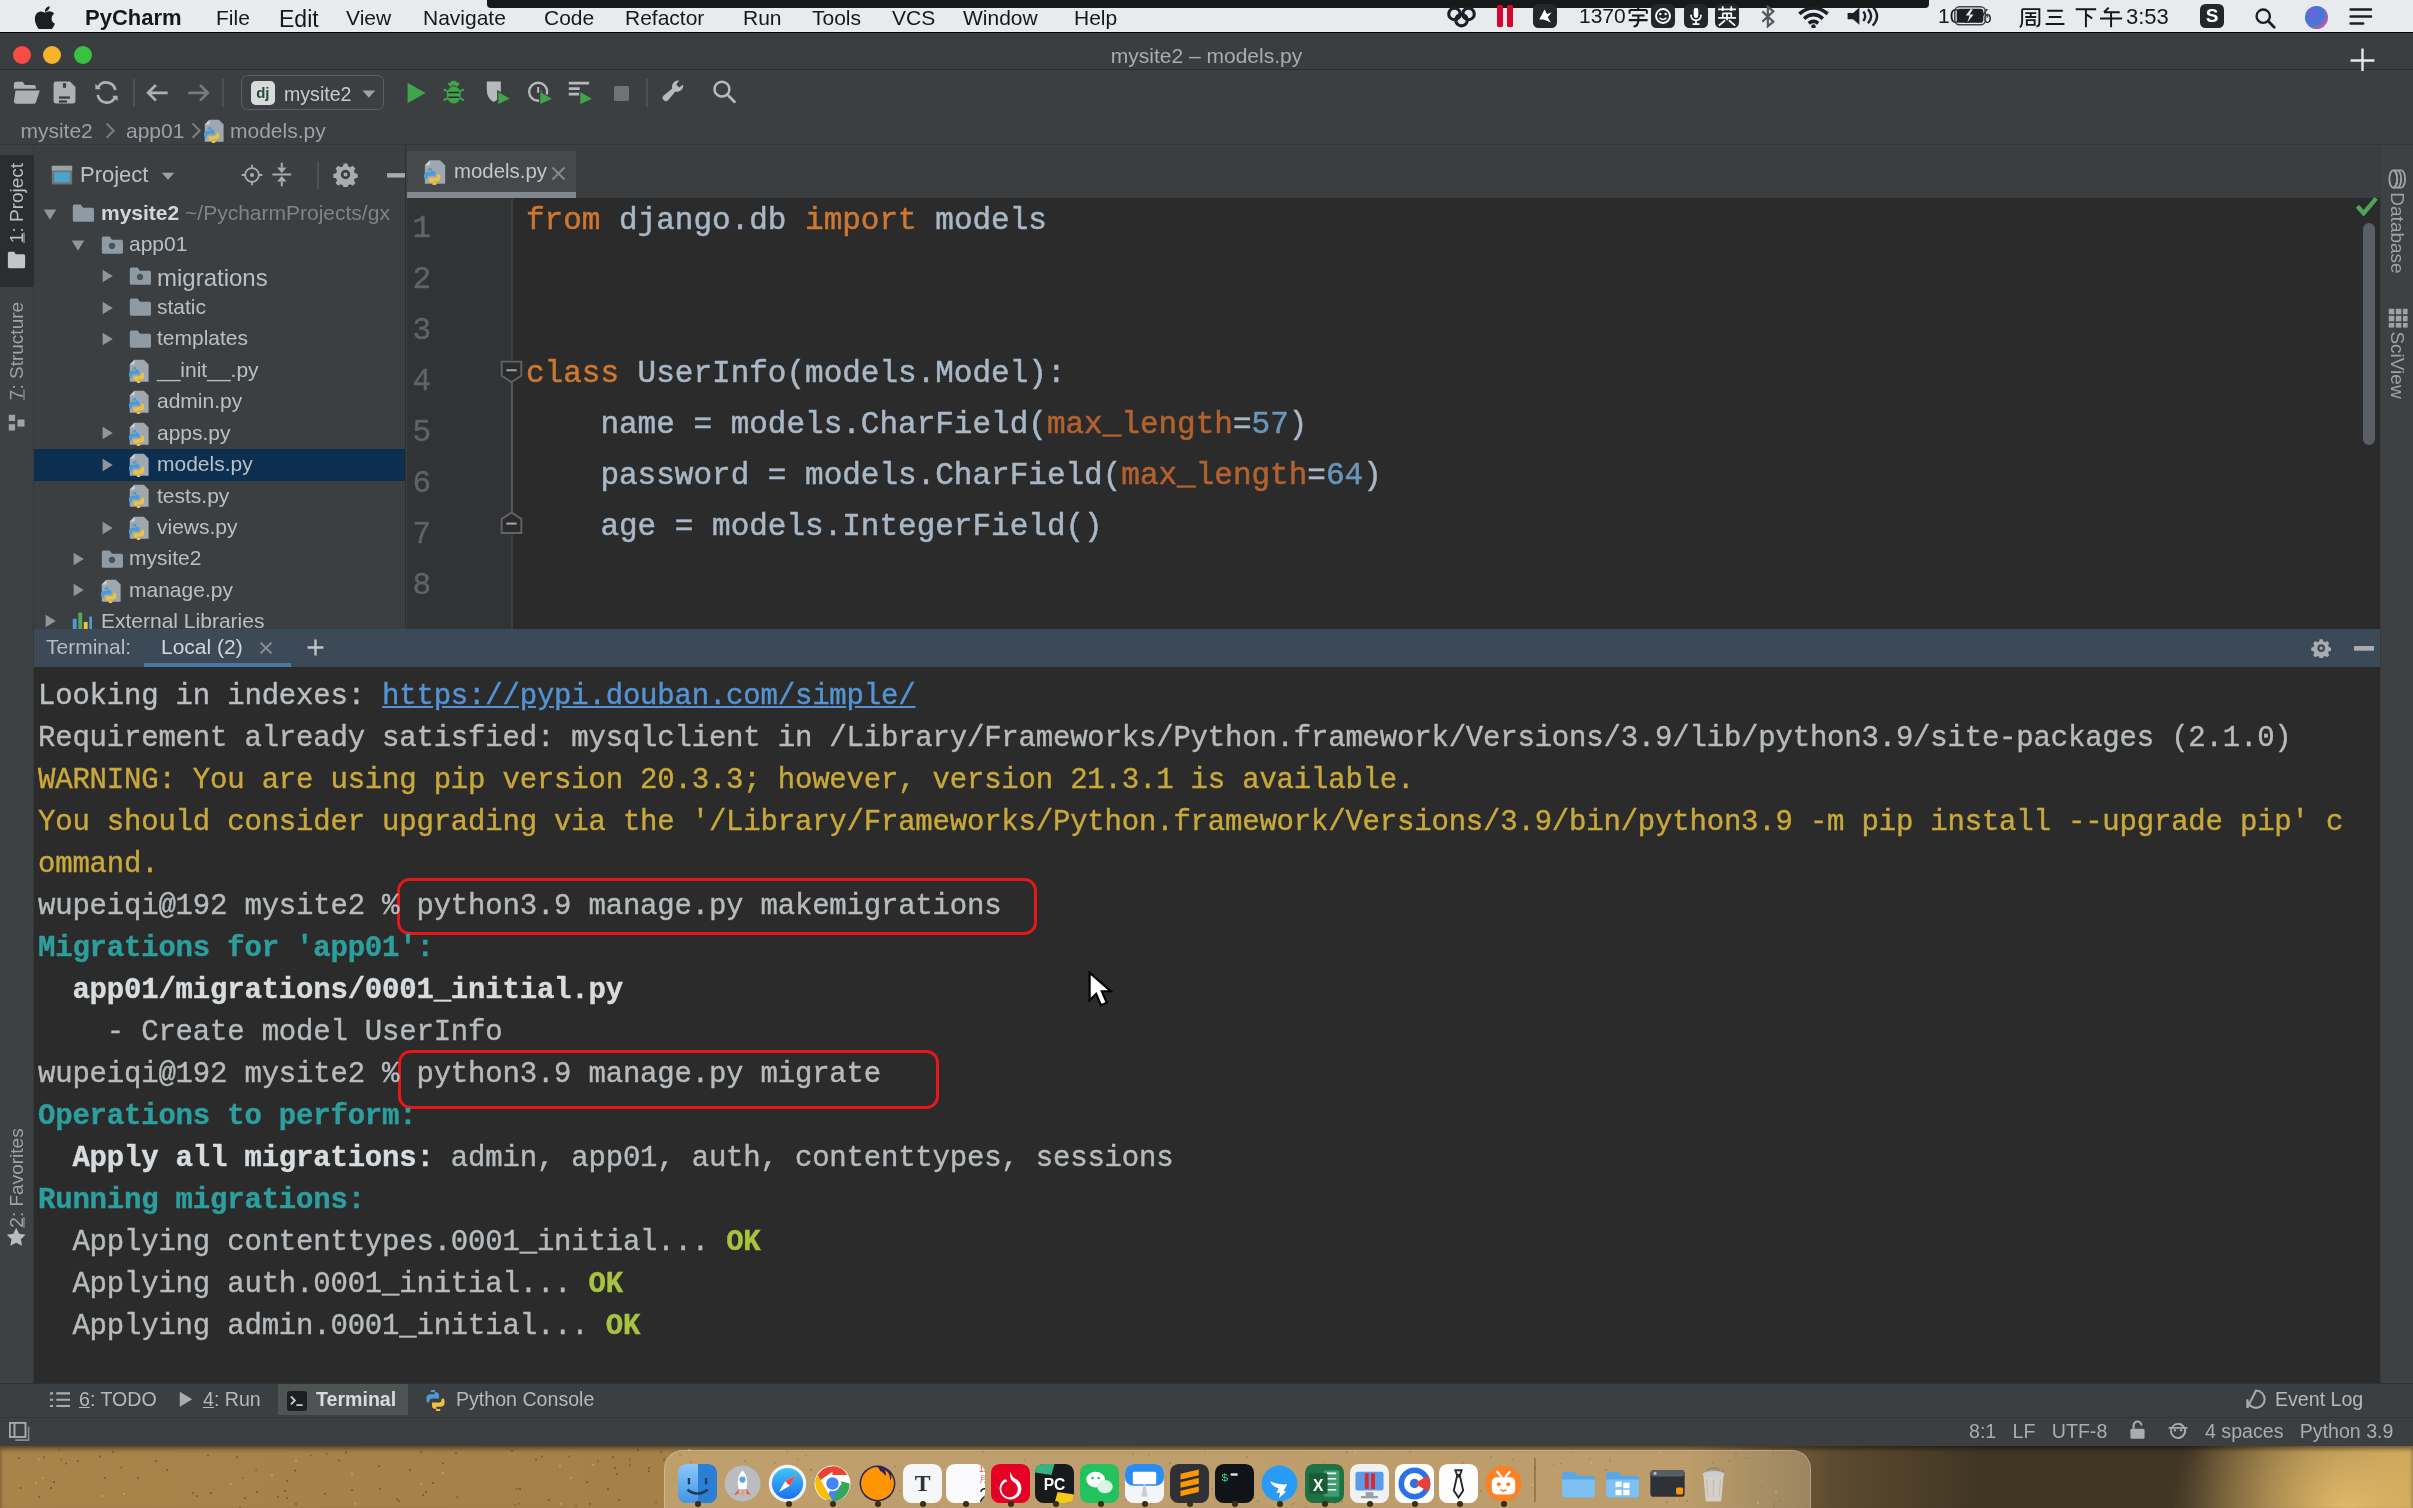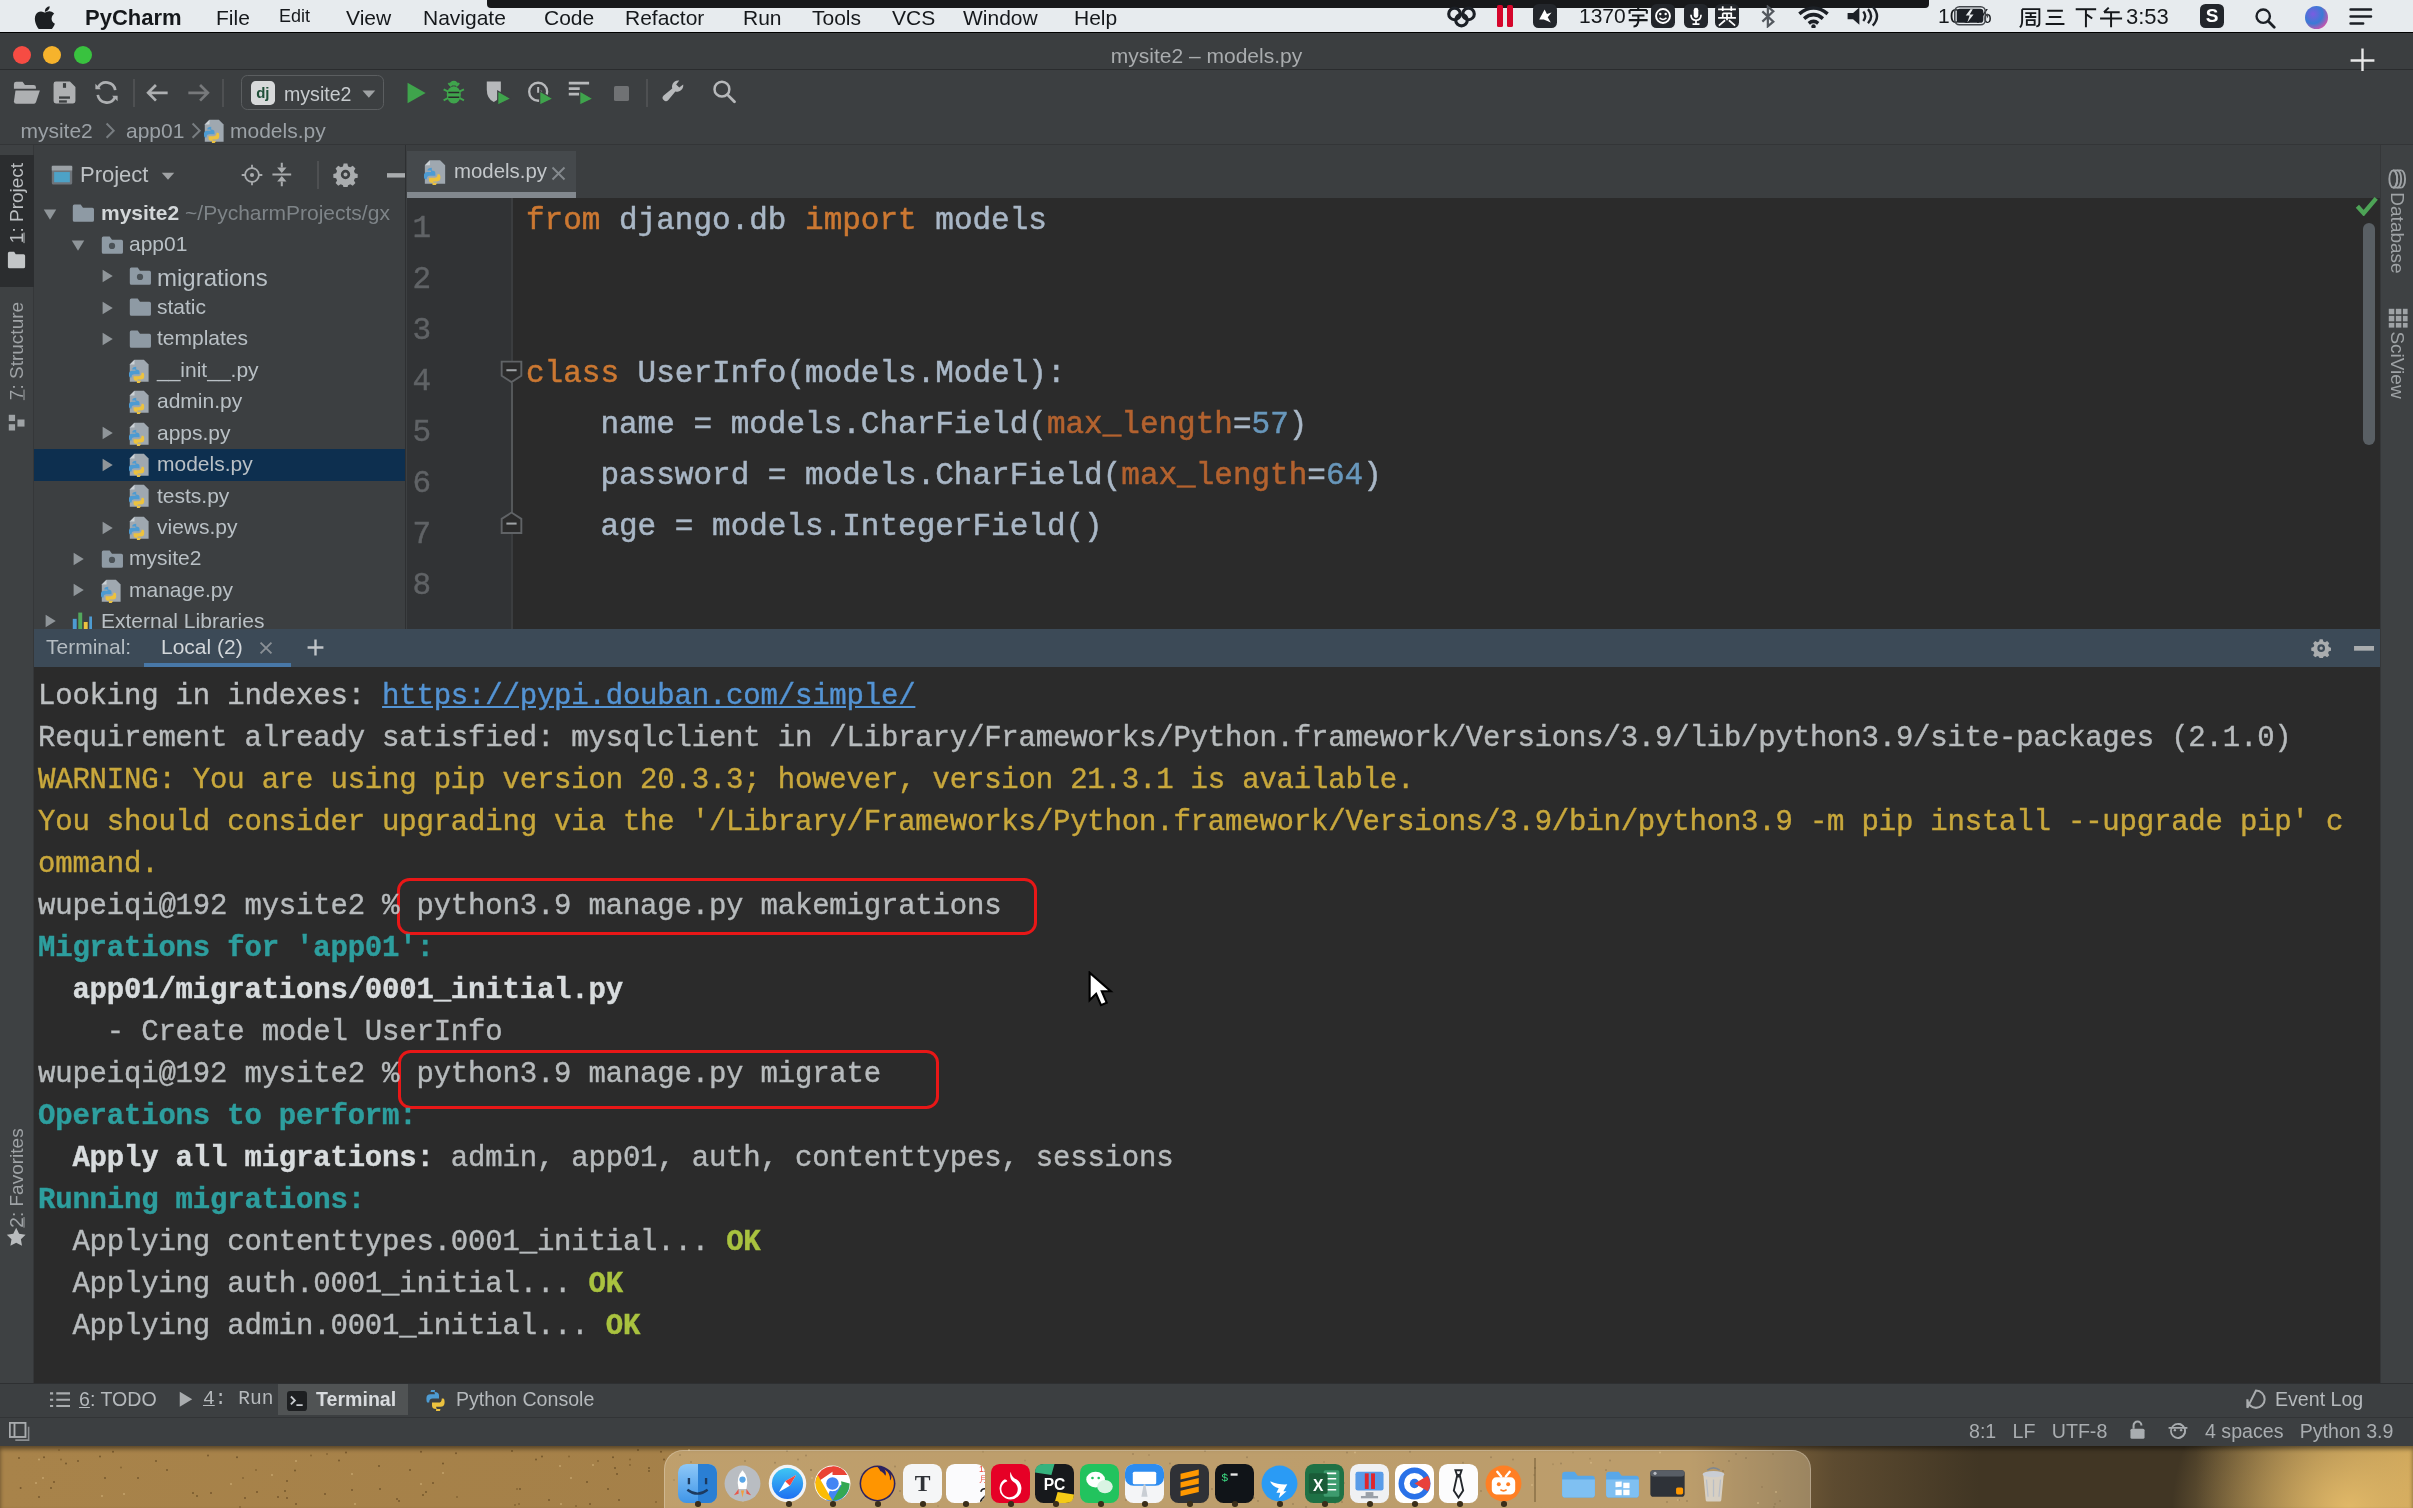--- a/index.html
+++ b/index.html
@@ -14,21 +14,21 @@
 
 <div class="abs" style="left:0;top:0;width:2413px;height:32px;background:#e7ebee;"></div>
 <div class="abs" style="left:487px;top:0;width:1442px;height:7.9px;background:#17181a;border-radius:0 0 3.9px 3.9px;"></div>
 
 <svg class="abs" style="left:34px;top:5.5px" width="21" height="23.6" viewBox="0 0 27 30">
   <path fill="#1c1f22" d="M18.5 4.8c1.1-1.4 1.9-3.3 1.6-4.8-1.6.1-3.4 1.1-4.5 2.4-1 1.2-1.9 3.1-1.6 4.7 1.7.2 3.4-.9 4.5-2.3z"></path>
   <path fill="#1c1f22" d="M22.6 15.9c0-4 3.3-5.9 3.4-6-1.9-2.7-4.8-3.1-5.8-3.2-2.4-.2-4.8 1.5-6 1.5-1.2 0-3.2-1.4-5.2-1.4-2.7 0-5.2 1.6-6.6 4-2.8 4.9-.7 12.2 2 16.2 1.3 2 2.9 4.2 5 4.1 2-.1 2.8-1.3 5.2-1.3s3.1 1.3 5.2 1.2c2.2 0 3.5-2 4.8-3.9 1.5-2.3 2.2-4.5 2.2-4.6-.1-.1-4.2-1.6-4.2-6.6z"></path>
 </svg>
 <div class="abs" style="left:85px;top:4.7px;font-size:22px;font-weight:bold;color:#15181b;">PyCharm</div>
 <div class="abs" style="left:216px;top:5.5px;font-size:21px;color:#15181b;">File</div>
-<div class="abs" style="left:279px;top:5.5px;font-size:18px;color:#15181b;text-align:center;">Edit</div>
+<div class="abs" style="left:279px;top:5.5px;font-size:23px;color:#15181b;text-align:center;">Edit</div>
 <div class="abs" style="left:346px;top:5.5px;font-size:21px;color:#15181b;">View</div>
 <div class="abs" style="left:423px;top:5.5px;font-size:21px;color:#15181b;">Navigate</div>
 <div class="abs" style="left:544px;top:5.5px;font-size:21px;color:#15181b;">Code</div>
 <div class="abs" style="left:625px;top:5.5px;font-size:21px;color:#15181b;">Refactor</div>
 <div class="abs" style="left:743px;top:5.5px;font-size:21px;color:#15181b;">Run</div>
 <div class="abs" style="left:812px;top:5.5px;font-size:21px;color:#15181b;">Tools</div>
 <div class="abs" style="left:892px;top:5.5px;font-size:21px;color:#15181b;">VCS</div>
 <div class="abs" style="left:963px;top:5.5px;font-size:21px;color:#15181b;">Window</div>
 <div class="abs" style="left:1074px;top:5.5px;font-size:21px;color:#15181b;">Help</div>
 
@@ -487,21 +487,21 @@
 <div class="abs" style="left:0;top:1383px;width:2413px;height:35px;background:#3c3f41;border-top:1.6px solid #2e3032;"></div>
 <svg class="abs" style="left:50px;top:1391px" width="20.4" height="17.3" viewBox="0 0 26 22">
     <g stroke="#a9acae" stroke-width="2.6">
       <path d="M0 3 h4 M8 3 h18 M0 11 h4 M8 11 h18 M0 19 h4 M8 19 h18"></path>
     </g>
   </svg>
 <div class="abs" style="left:79px;top:1388px;font-size:19.6px;color:#b5b9bc;"><u>6</u>: TODO</div>
 <svg class="abs" style="left:179px;top:1391px" width="14" height="16.5" viewBox="0 0 18 21">
     <path d="M1 1 L17 10.5 L1 20 z" fill="#a9acae"></path>
   </svg>
-<div class="abs" style="left:203px;top:1388px;font-size:19.6px;color:#b5b9bc;font-family:Liberation Mono, monospace;"><u>4</u>: Run</div>
+<div class="abs" style="left:203px;top:1388px;font-size:19.6px;color:#b5b9bc;"><u>4</u>: Run</div>
 <div class="abs" style="left:278px;top:1384px;width:130px;height:31px;background:#505354;"></div>
 <div class="abs" style="left:287px;top:1391px;width:19.6px;height:19.6px;background:#1d1f21;border-radius:3.1px;">
     <svg width="19.6" height="19.6" viewBox="0 0 25 25">
       <path d="M5 7 l5 5 -5 5 M12 18 h8" stroke="#c8ccd0" stroke-width="2.4" fill="none"></path>
     </svg>
   </div>
 <div class="abs" style="left:316px;top:1388px;font-size:19.6px;color:#d8dbde;font-weight:bold;">Terminal</div>
 <svg class="abs" style="left:425px;top:1390px" width="21" height="21" viewBox="0 0 26 30">
     <path fill="#4d9bd2" d="M12 3 q6 0 6 5 v4 h-9 q-5 0-5 6 h-2 q-2 0-2-6 q0-6 6-6 h6 v-1.5 q0-1.5-1.5-1.5 h-4.5 q0-5 6.5-5z"></path>
     <path fill="#ecc23f" d="M14 27 q-6 0-6-5 v-4 h9 q5 0 5-6 h2 q2 0 2 6 q0 6-6 6 h-6 v1.5 q0 1.5 1.5 1.5 h4.5 q0 5-6.5 5z"></path>

